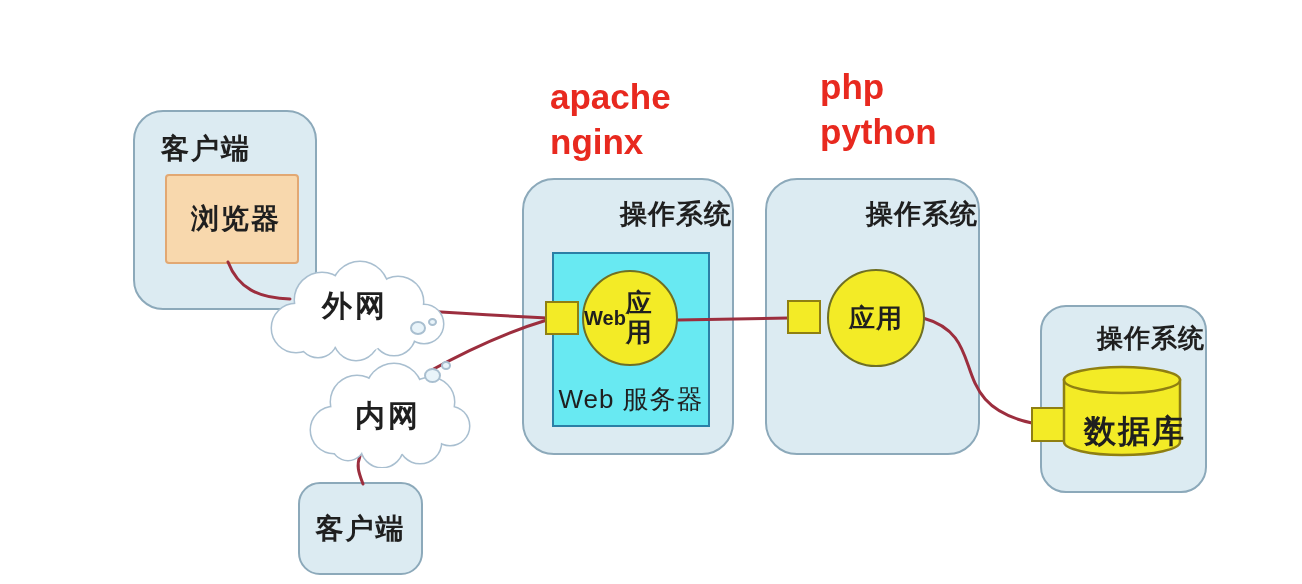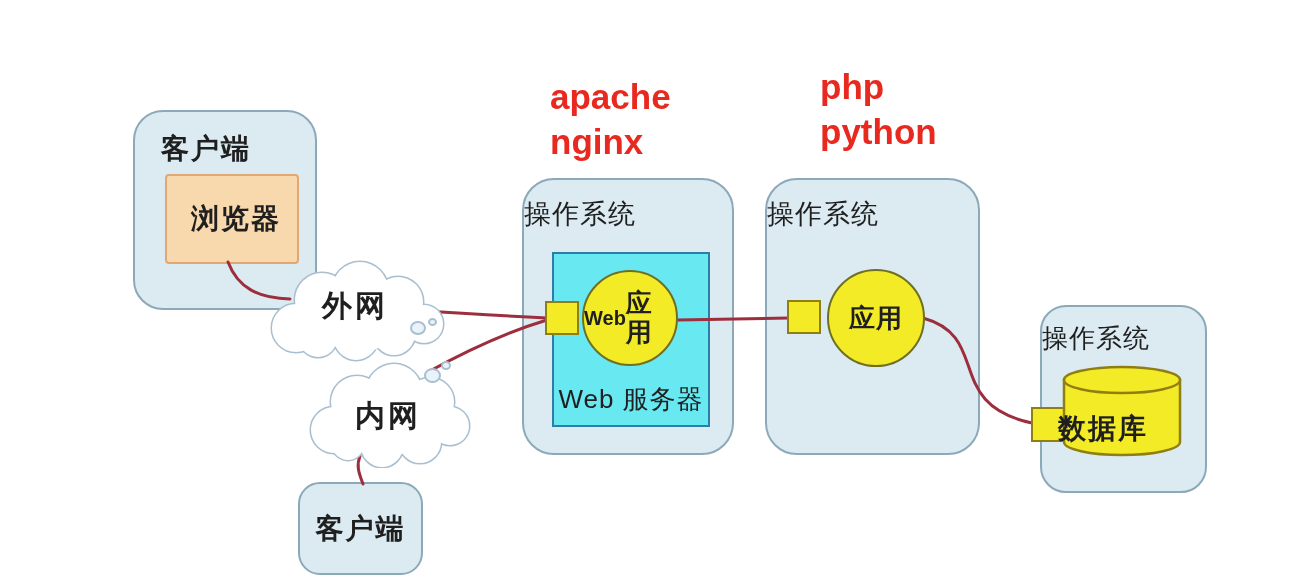--- a/index.html
+++ b/index.html
@@ -9,22 +9,22 @@
     color:var(--text_dark,#1f1f1f);
   }
   
   .panel {
     position:absolute;
     background:var(--panel_fill,#dcebf2);
     border:2px solid var(--panel_border,#8ca9ba);
     box-sizing:border-box;
   }
   .os-label {
-    position:absolute; left:0; right:0; text-align:left;
-    font-size:27px; font-weight:400; letter-spacing:1px;
+    position:absolute; left:0; right:0; text-align:right;
+    font-size:27px; font-weight:700; letter-spacing:1px;
   }
   .corner-label { position:absolute; font-size:28px; font-weight:700; letter-spacing:2px; }
   
   .inner-box { position:absolute; box-sizing:border-box; }
   .inner-label {
     position:absolute; left:0; right:0; bottom:8px; text-align:center;
     font-size:26px; font-weight:400; letter-spacing:1px;
   }
   .browser-box {
     position:absolute; box-sizing:border-box;
@@ -67,22 +67,22 @@
     position:absolute; z-index:6; border-radius:50%; box-sizing:border-box;
     background:#e9f4fa; border:2px solid var(--cloud_border,#a9bfd0);
   }
   
   .wires { position:absolute; left:0; top:0; z-index:4; pointer-events:none; }
   .wire { fill:none; stroke:var(--wire_red,#9c2e3e); stroke-width:3; stroke-linecap:round; }
   
   .db-cyl { position:absolute; z-index:5; }
   .db-shape { fill:var(--yellow_fill,#f3eb26); stroke:var(--yellow_border,#8f7f12); stroke-width:2.5; }
   .db-label {
-    position:absolute; left:0; right:0; top:46px; text-align:left;
-    font-size:28px; font-weight:700; letter-spacing:2px; z-index:6;
+    position:absolute; left:0; right:0; top:46px; text-align:right;
+    font-size:32px; font-weight:700; letter-spacing:2px; z-index:6;
   }
   
   .sw-note {
     position:absolute; z-index:3;
     color:var(--accent_red,#e8291f);
     font-size:35px; line-height:45px; font-weight:600;
   }
 </style>
 </head>
 <body>

